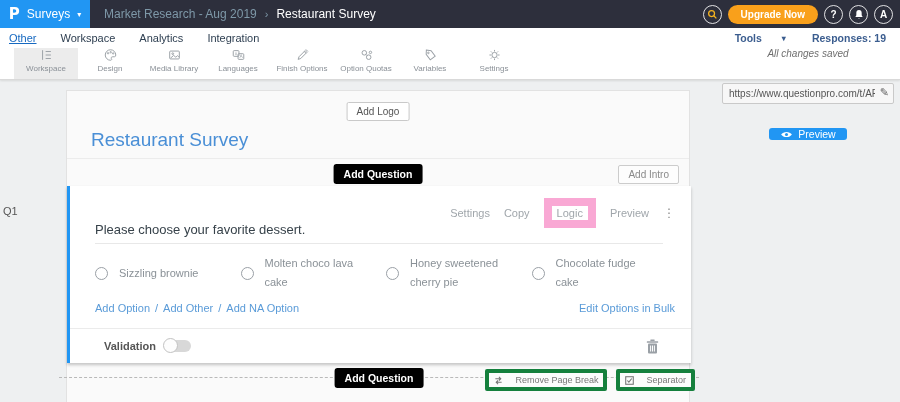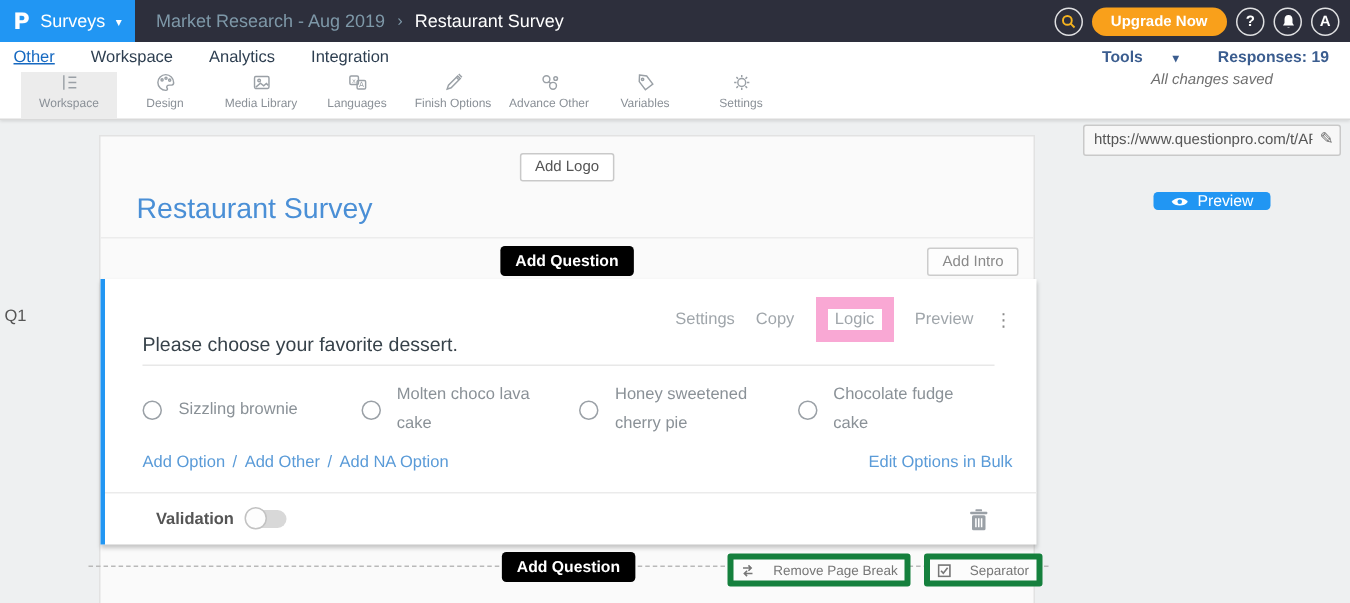--- a/index.html
+++ b/index.html
@@ -178,21 +178,21 @@
           </svg>
         <span class="lbl">Finish Options</span>
       </div>
       <div class="tool-tab">
         <svg width="15" height="14" viewBox="0 0 16 16">
             <circle cx="5.5" cy="5.5" r="2.6"></circle>
             <circle cx="10.5" cy="10.5" r="2.6"></circle>
             <line x1="7.3" y1="7.3" x2="8.7" y2="8.7"></line>
             <circle cx="12.5" cy="5" r="1.4"></circle>
           </svg>
-        <span class="lbl">Advance Other</span>
+        <span class="lbl">Option Quotas</span>
       </div>
       <div class="tool-tab">
         <svg width="15" height="14" viewBox="0 0 16 16">
             <path d="M2.5 3 L8 3 L13.5 8.5 L8.5 13.5 L3 8 Z" transform="rotate(8 8 8)"></path>
             <circle cx="5.6" cy="5.6" r=".9"></circle>
           </svg>
         <span class="lbl">Variables</span>
       </div>
       <div class="tool-tab">
         <svg width="15" height="14" viewBox="0 0 16 16">

